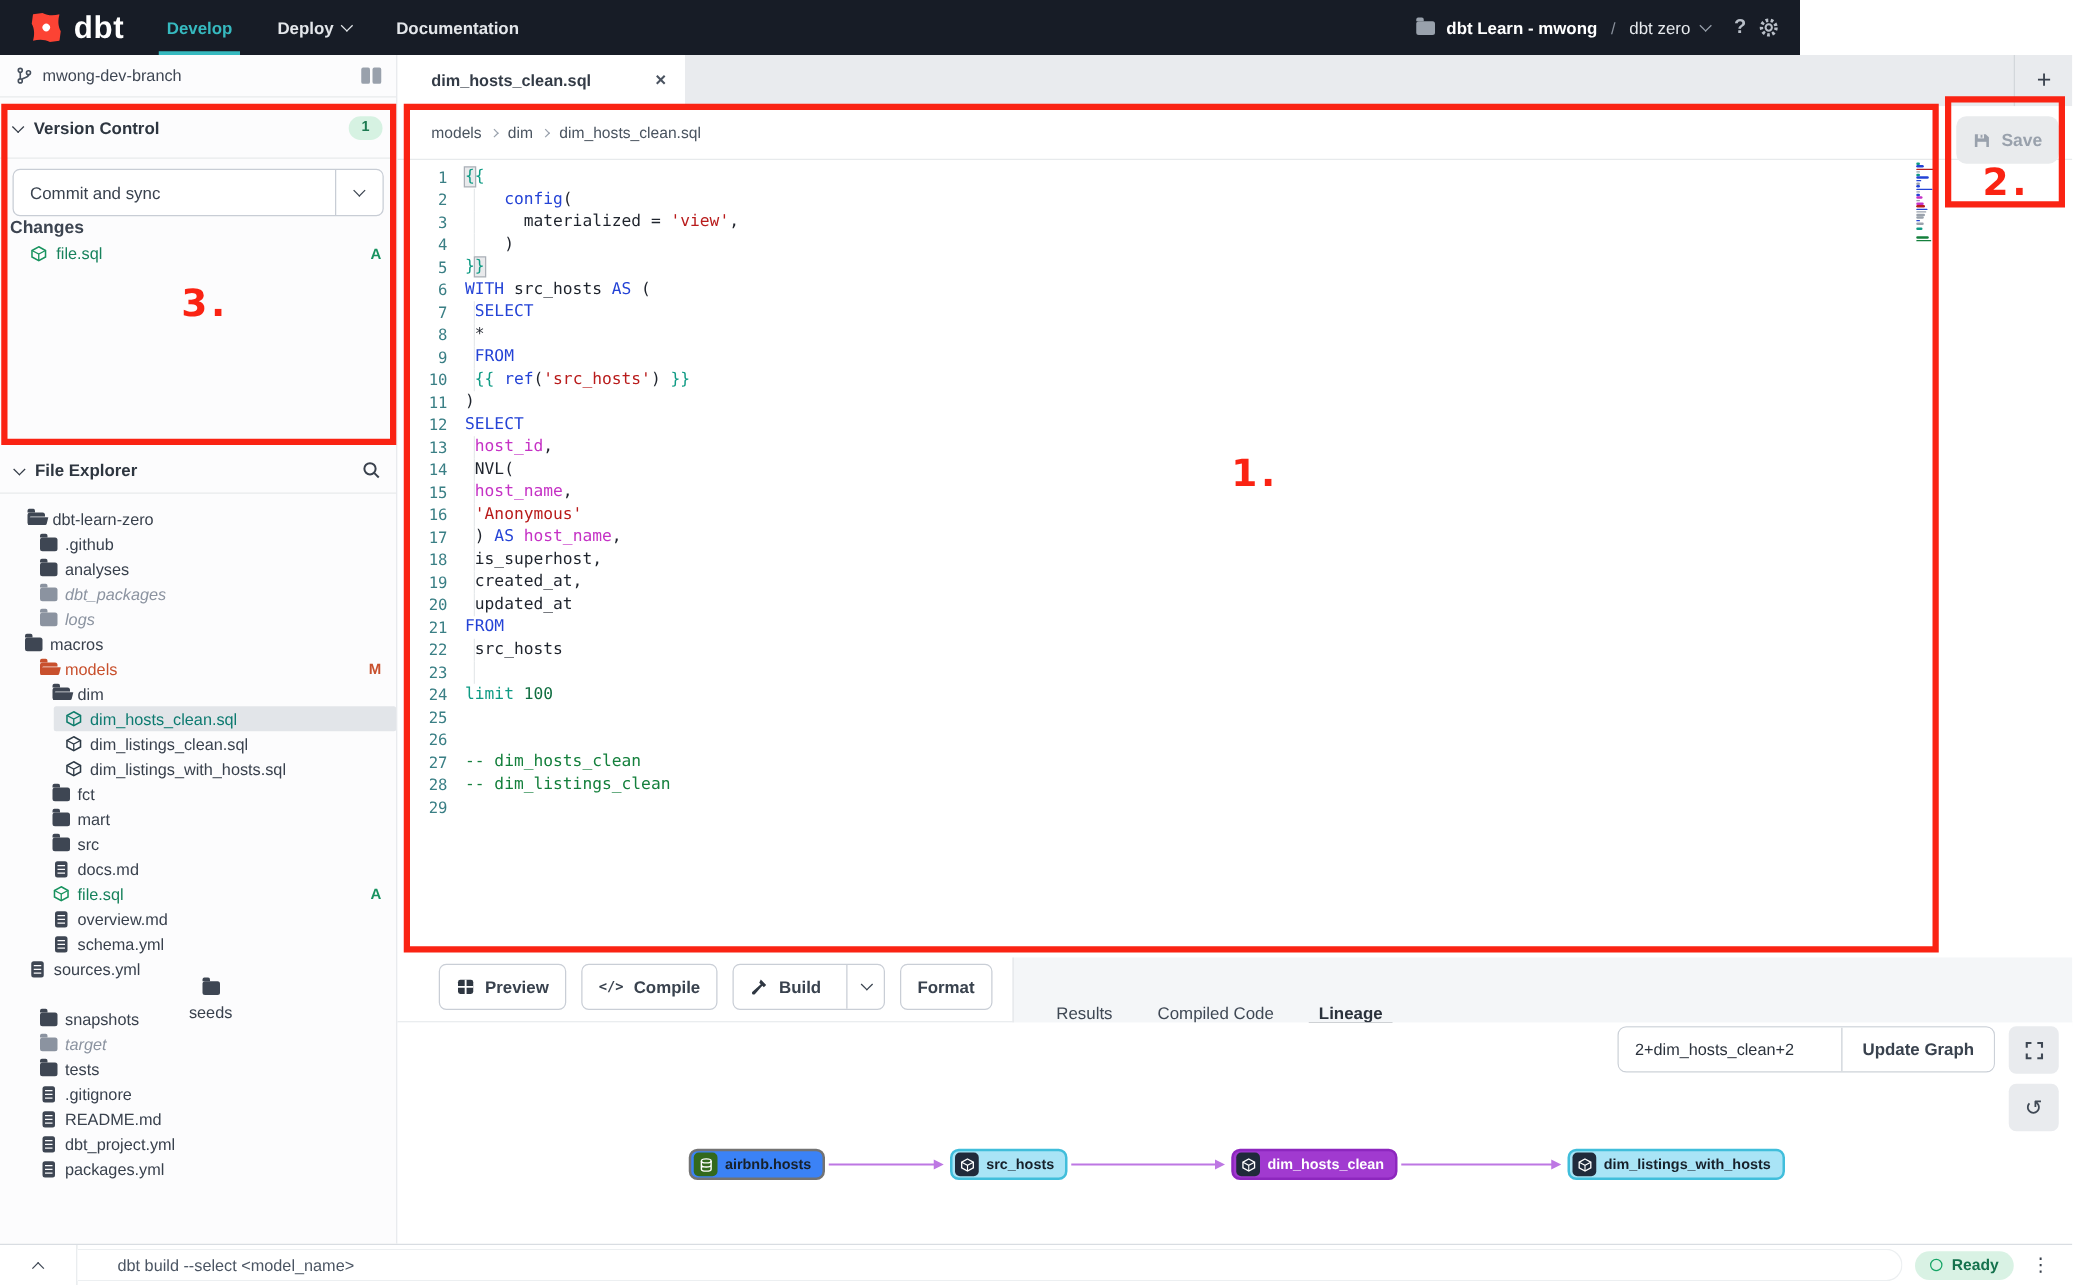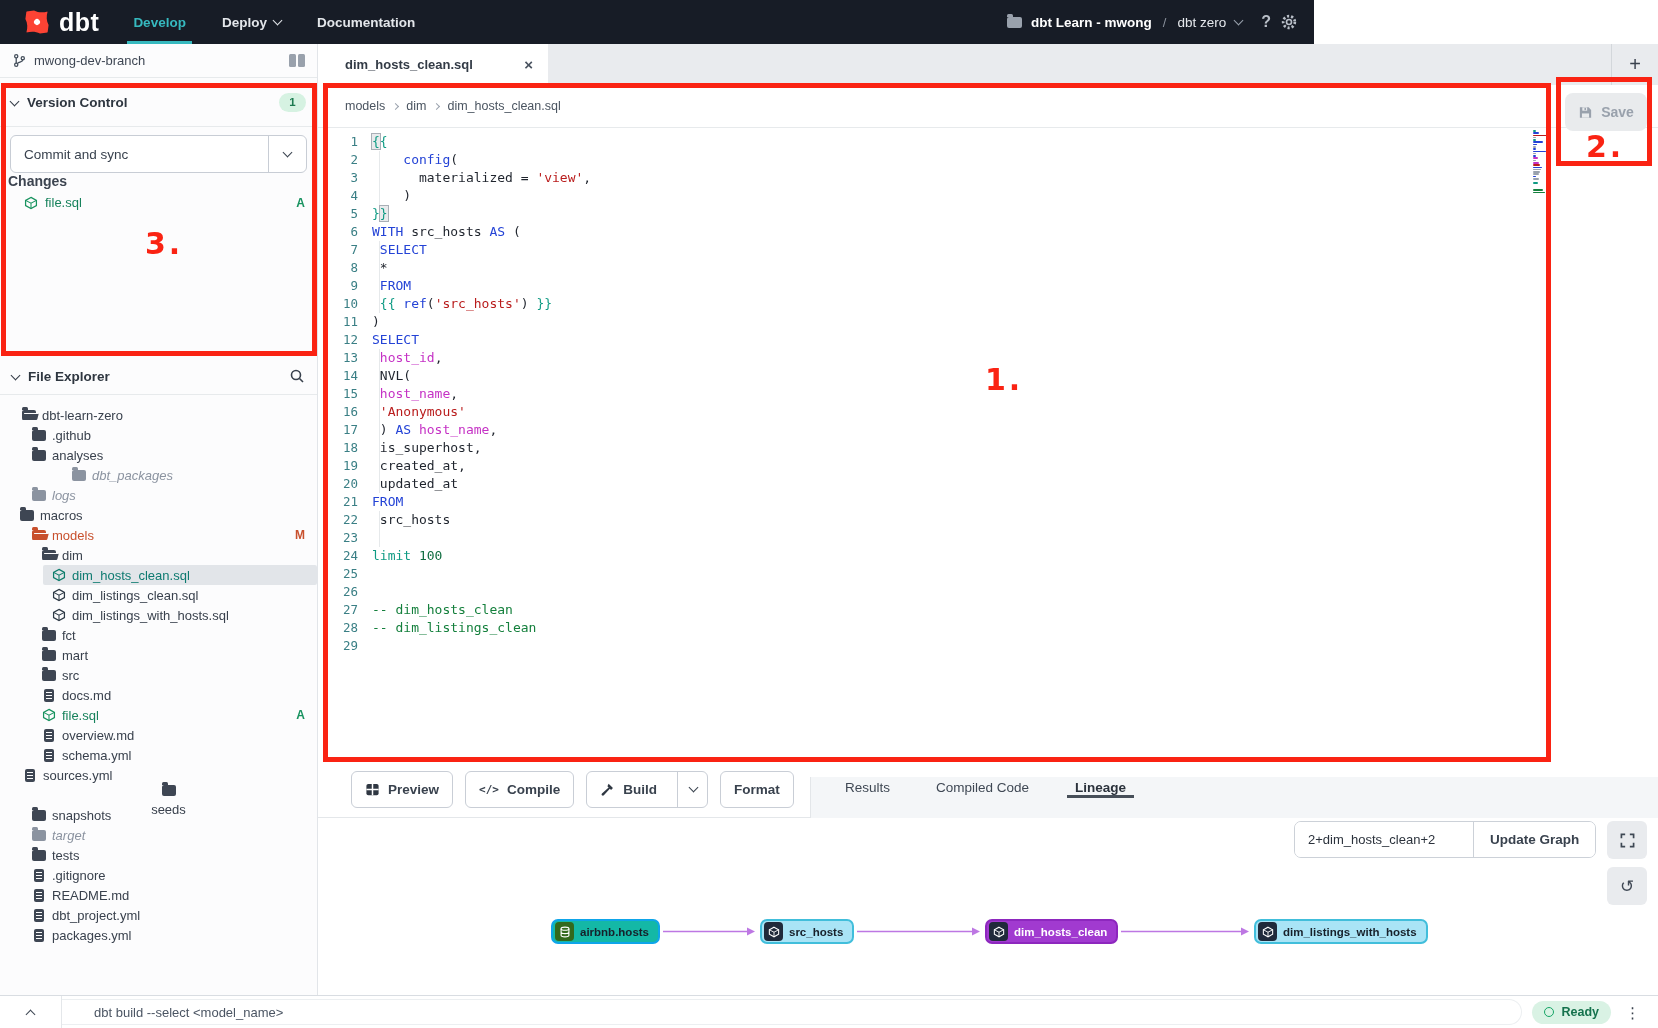--- a/index.html
+++ b/index.html
@@ -1,21 +1,21 @@
 <!DOCTYPE html>
 <html><head>
 <meta charset="utf-8">
 <style>
   *{box-sizing:border-box;margin:0;padding:0}
   html,body{background:#fff}
   #canvas{position:relative;width:1658px;height:1028px;background:#fff;overflow:hidden;
           font-family:"Liberation Sans",sans-serif;color:#2e3640}
 
   
-  #topnav{position:absolute;left:0;top:0;width:1314px;height:44px;background:#171c26;
+  #topnav{position:absolute;left:0;top:0;width:1440px;height:44px;background:#171c26;
           display:flex;align-items:center;color:#e6e9ed}
   .logo-mark{margin-left:22px;width:30px;height:30px;flex:none}
   .logo-text{font-size:25px;font-weight:700;color:#fff;margin-left:7px;letter-spacing:.5px;line-height:1}
   .nav-items{display:flex;margin-left:34px;height:44px;align-items:center;gap:36px}
   .nav-item{font-size:13.5px;font-weight:600;color:#e3e6ea;display:flex;align-items:center;gap:7px;
             height:44px;position:relative;cursor:pointer}
   .nav-item.active{color:#36b9bf}
   .nav-item.active::after{content:"";position:absolute;left:-6px;right:-6px;bottom:0;height:3px;background:#36b9bf}
   .nav-right{margin-left:auto;display:flex;align-items:center;gap:9px;margin-right:16px}
   .nav-proj{font-size:13.5px;font-weight:700;color:#fff}
@@ -97,41 +97,41 @@
   .minimap div{height:1.6px;margin-bottom:.7px;border-radius:1px}
 
   
   #toolbar{position:absolute;left:318px;top:762px;width:1340px;height:56px;background:#fff;border-bottom:1px solid #e4e7ea}
   .btn-row{position:absolute;left:33px;top:9px;display:flex;gap:12px}
   .btn{height:37px;border:1px solid #c9ced6;border-radius:6px;background:#fff;display:inline-flex;align-items:center;
        gap:8px;padding:0 13px;font-size:13.5px;font-weight:600;color:#39424e;cursor:pointer}
   .btn .seg{align-self:stretch;display:flex;align-items:center;padding-left:12px;margin-left:12px;
             border-left:1px solid #c9ced6;margin-right:-3px}
   .code-glyph{font-family:"DejaVu Sans Mono",monospace;font-size:11px;font-weight:700}
-  .rtabs{position:absolute;left:492px;top:15px;right:0;height:55px;background:#f4f6f8;border-left:1px solid #e3e6e9;
-         display:flex;align-items:flex-start;padding-left:26px;gap:30px}
+  .rtabs{position:absolute;left:492px;top:4px;right:0;height:55px;background:#f4f6f8;border-left:1px solid #e3e6e9;
+         display:flex;align-items:flex-end;padding-left:26px;gap:20px}
   .rtab{display:flex;align-items:center;font-size:13.5px;color:#3f4854;border-bottom:3px solid transparent;
         padding:3px 8px 0;cursor:pointer}
   .rtab.active{font-weight:600;color:#2b323c;border-bottom-color:#474f59}
 
   
   #lineage{position:absolute;left:318px;top:818px;width:1340px;height:177px;background:#fff}
   .selgroup{position:absolute;left:976px;top:3px;height:37px;display:flex;border:1px solid #ccd1d8;
             border-radius:7px;overflow:hidden;background:#fff}
   .sel-input{width:178px;border:none;outline:none;padding:0 13px;font-size:13px;color:#2b323c;
              font-family:"Liberation Sans",sans-serif;background:#fff}
   .sel-btn{border-left:1px solid #ccd1d8;padding:0 16px;display:flex;align-items:center;font-size:13.5px;
            font-weight:600;color:#39424e;background:#fff;cursor:pointer}
   .sq-btn{position:absolute;width:40px;height:38px;background:#e9ebee;border-radius:6px;display:flex;
           align-items:center;justify-content:center;color:#3f4854;cursor:pointer;font-size:17px}
   #graph{position:absolute;left:0;top:0;right:0;bottom:0}
   .node{position:absolute;top:101px;height:25px;display:flex;align-items:center;gap:6px;
         padding:2px 9px 2px 2px;border-radius:7px;font-size:11.5px;font-weight:700;cursor:pointer;white-space:nowrap}
   .node .nicon{width:19px;height:19px;border-radius:4px;display:flex;align-items:center;justify-content:center;flex:none}
-  .node.source{background:#14b8a6;border:2px solid #0ea5e9;color:#17202a}
+  .node.source{background:#3b82f6;border:2px solid #737373;color:#17202a}
   .node.source .nicon{background:#33691d}
   .node.model{background:#a9e4f6;border:2px solid #41bedb;color:#17202a}
   .node.model .nicon{background:#202a3b}
   .node.selected{background:#a13ad0;border:2px solid #8d27be;color:#fff}
   .node.selected .nicon{background:#202a3b}
   #edges{position:absolute;left:0;top:0;width:1340px;height:177px;pointer-events:none}
 
   
   #footer{position:absolute;left:0;top:995px;width:1658px;height:33px;background:#fff;border-top:1px solid #d9dde2;
           display:flex;align-items:center}
@@ -240,21 +240,21 @@
             <span class="lbl">dbt-learn-zero</span>
           </div>
           <div class="trow " style="padding-left: 32px;">
             <span class="ico-fold" style="--c: #3e4653;"></span>
             <span class="lbl">.github</span>
           </div>
           <div class="trow " style="padding-left: 32px;">
             <span class="ico-fold" style="--c: #3e4653;"></span>
             <span class="lbl">analyses</span>
           </div>
-          <div class="trow muted" style="padding-left: 32px; margin-left: 40px;">
+          <div class="trow muted" style="padding-left: 32px;">
             <span class="ico-fold" style="--c: #8b93a0;"></span>
             <span class="lbl">dbt_packages</span>
           </div>
           <div class="trow muted" style="padding-left: 32px;">
             <span class="ico-fold" style="--c: #8b93a0;"></span>
             <span class="lbl">logs</span>
           </div>
           <div class="trow " style="padding-left: 20px;">
             <span class="ico-fold" style="--c: #3e4653;"></span>
             <span class="lbl">macros</span>

